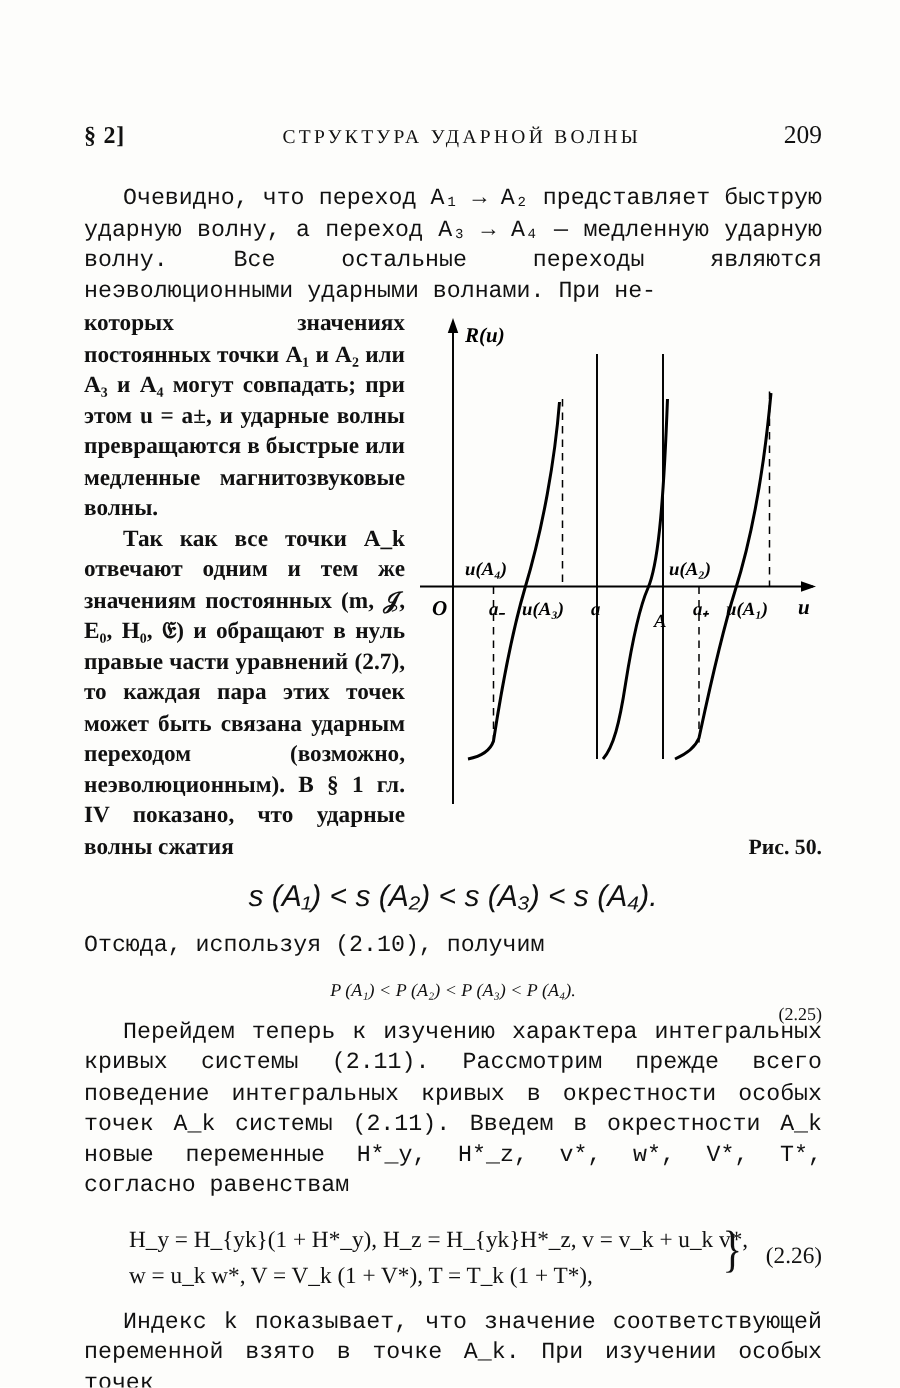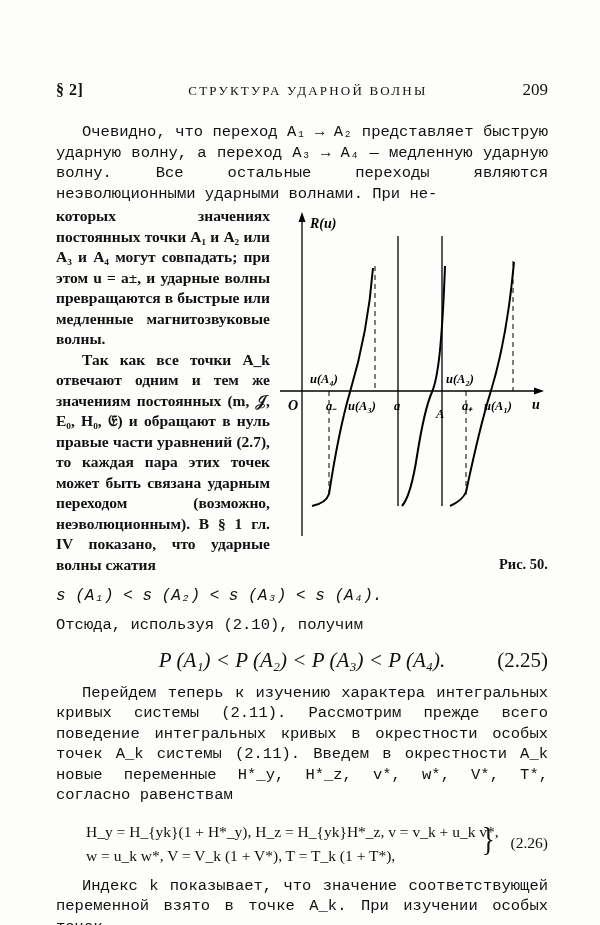--- a/index.html
+++ b/index.html
@@ -83,39 +83,39 @@
     margin-left: 0px;
     position: relative;
   }
   .figcaption {
     text-align: right;
     font-size: 14.5px;
     margin-top: 6px;
     padding-left: 70px;
   }
   .formula {
-    text-align: left;
-    font-size: 16px;
+    text-align: center;
+    font-size: 20px;
     font-style: italic;
     margin: 12px 0 10px 0;
-    font-family: Liberation Mono, monospace;
+    font-family: Liberation Sans, sans-serif;
   }
   .formula-row {
     position: relative;
-    font-size: 21px;
+    font-size: 12px;
     margin: 12px 0 10px 0;
   }
   .formula-row .cent {
     text-align: center;
     font-style: italic;
   }
   .formula-row .tag {
     position: absolute;
     right: 0;
-    top: 0;
+    top: 16px;
     font-style: normal;
     margin-left: 44px;
   }
   .eqblock {
     position: relative;
     margin: 14px 0 8px 0;
     font-size: 15.5px;
   }
   .eqblock .lines {
     padding-left: 30px;

